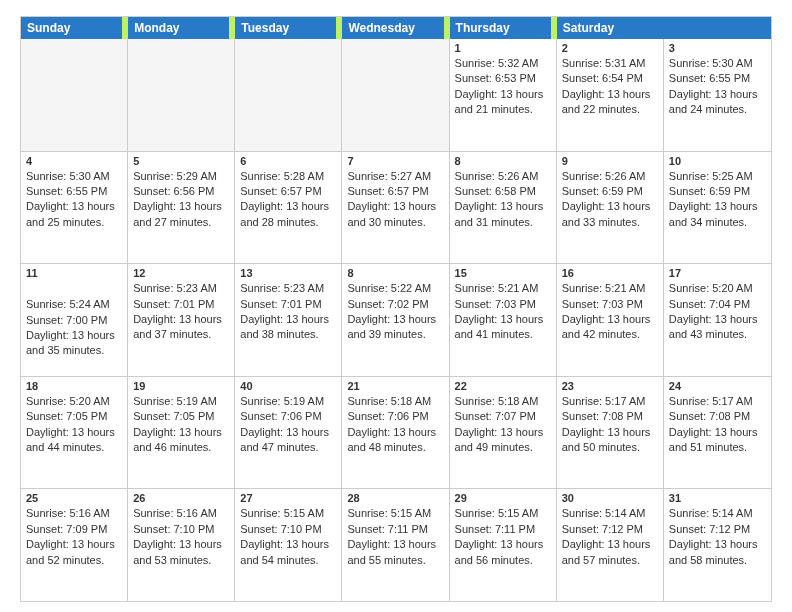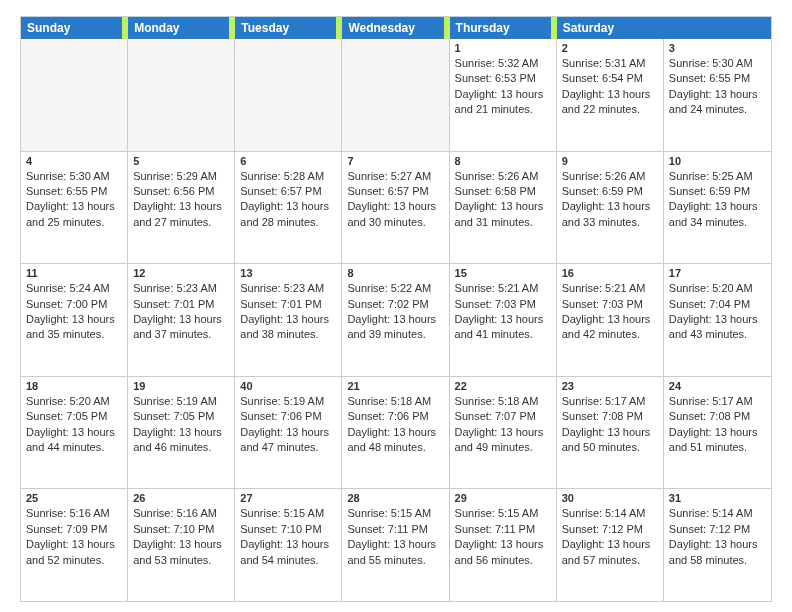--- a/index.html
+++ b/index.html
@@ -205,21 +205,21 @@
             <div class="day-num">10</div>
             <div class="cell-info" style="white-space: pre-line;">Sunrise: 5:25 AM
 Sunset: 6:59 PM
 Daylight: 13 hours
 and 34 minutes.</div>
           </div>
         </div>
         <div class="cal-row">
           <div class="cal-cell">
             <div class="day-num">11</div>
-            <div class="cell-info" style="white-space: pre-line;">Sunrise: 5:24 AM
+            <div class="cell-info" style="white-space: pre-line; margin-top: 16px;">Sunrise: 5:24 AM
 Sunset: 7:00 PM
 Daylight: 13 hours
 and 35 minutes.</div>
           </div>
           <div class="cal-cell">
             <div class="day-num">12</div>
             <div class="cell-info" style="white-space: pre-line;">Sunrise: 5:23 AM
 Sunset: 7:01 PM
 Daylight: 13 hours
 and 37 minutes.</div>

